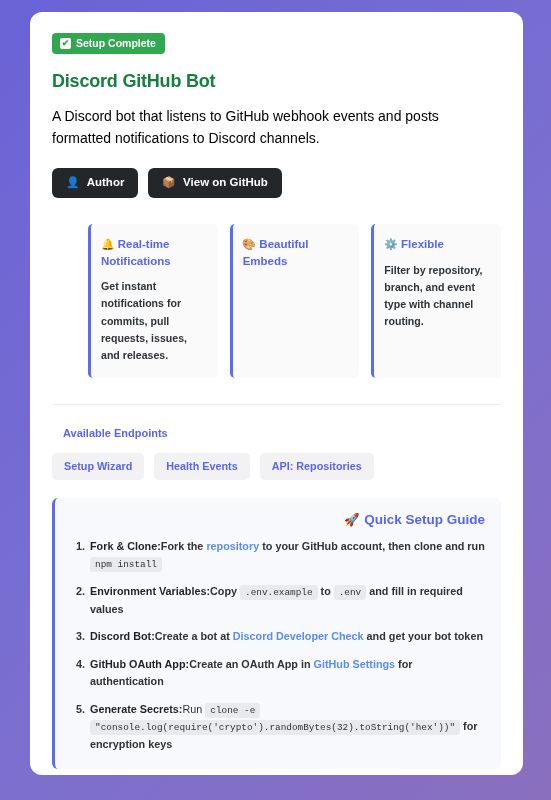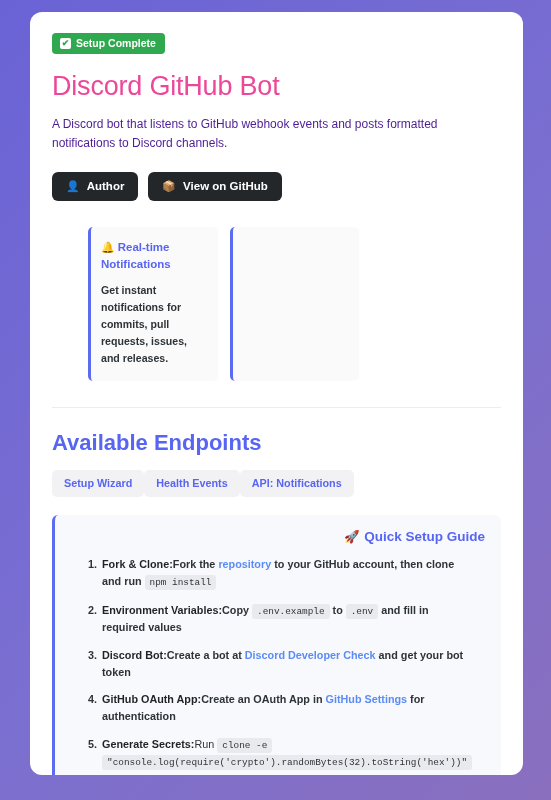--- a/index.html
+++ b/index.html
@@ -49,31 +49,31 @@
     color: #2fa84f;
     font-size: 9px;
     line-height: 11px;
     text-align: center;
     font-weight: bold;
   }
 
   
   h1.title {
     margin: 18px 0 0 0;
-    font-size: 27px;
+    font-size: 18px;
     line-height: 1.1;
-    font-weight: normal;
-    color: #ec4899;
+    font-weight: bold;
+    color: #15803d;
     letter-spacing: -0.2px;
   }
   p.subtitle {
     margin: 13px 0 0 0;
-    font-size: 12px;
+    font-size: 14px;
     line-height: 1.62;
-    color: #4c1d95;
+    color: #000000;
     max-width: 450px;
     font-weight: normal;
   }
 
   
   .btn-row {
     margin-top: 18px;
     display: flex;
     gap: 10px;
   }
@@ -132,28 +132,29 @@
   
   .divider {
     margin: 26px 0 0 0;
     border: none;
     border-top: 1px solid #ededf0;
     height: 0;
   }
 
   
   h2.section-title {
-    margin: 22px 0 0 0;
-    font-size: 22px;
+    margin: 22px 0 0 11px;
+    font-size: 11px;
     font-weight: bold;
     color: #5865f2;
   }
   .chips {
     margin-top: 14px;
     display: flex;
+    gap: 10px;
     flex-wrap: wrap;
   }
   .chip {
     background: #f2f2f4;
     color: #5865f2;
     font-size: 10.8px;
     font-weight: bold;
     border-radius: 5px;
     padding: 8px 12px;
     line-height: 1;
@@ -173,21 +174,21 @@
   .guide-title {
     font-size: 13.5px;
     font-weight: bold;
     color: #5865f2;
     margin: 0 0 4px 0;
     text-align: right;
   }
   .guide-title .emoji { margin-right: 4px; font-size: 12.5px; }
 
   ol.steps {
-    margin: 12px;
+    margin: 0;
     padding: 0 0 0 17px;
     list-style: decimal;
   }
   ol.steps > li {
     font-size: 10.8px;
     line-height: 1.55;
     color: #2e3338;
     font-weight: bold;
     margin-top: 11px;
     padding-left: 2px;
@@ -237,31 +238,40 @@
   </div>
 
   <div class="features">
     <div class="feature">
       <p class="feature-title">
         <span class="emoji">🔔</span><span>Real-time Notifications</span>
       </p>
       <p class="feature-desc">Get instant notifications for commits, pull requests, issues, and releases.</p>
     </div>
     <div class="feature">
+      <p class="feature-title">
+        <span class="emoji">🎨</span><span>Beautiful Embeds</span>
+      </p>
+    </div>
+    <div class="feature">
+      <p class="feature-title">
+        <span class="emoji">⚙️</span><span>Flexible</span>
+      </p>
+      <p class="feature-desc">Filter by repository, branch, and event type with channel routing.</p>
     </div>
   </div>
 
   <hr class="divider">
 
   <h2 class="section-title">Available Endpoints</h2>
 
   <div class="chips">
     <a class="chip" href="#">Setup Wizard</a>
     <a class="chip" href="#">Health Events</a>
-    <a class="chip" href="#">API: Notifications</a>
+    <a class="chip" href="#">API: Repositories</a>
   </div>
 
   <div class="guide">
     <p class="guide-title">
       <span class="emoji">🚀</span><span>Quick Setup Guide</span>
     </p>
 
     <ol class="steps">
       <li>
         <span class="step-label">Fork &amp; Clone:</span><span class="step-body">Fork the </span><a class="link" href="#">repository</a><span class="step-body"> to your GitHub account, then clone and run </span><code class="code">npm install</code>

